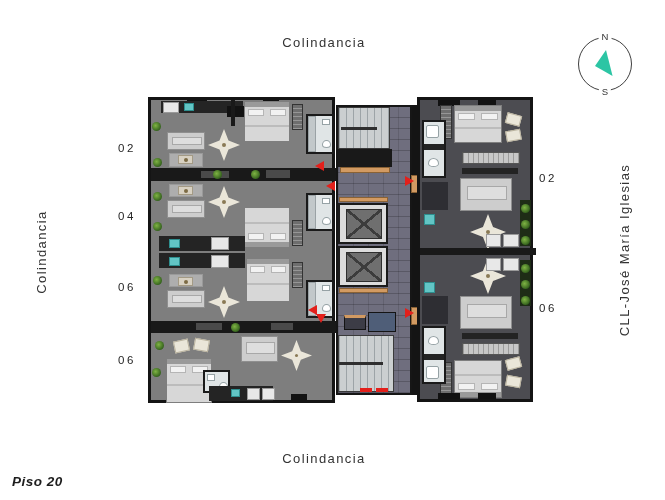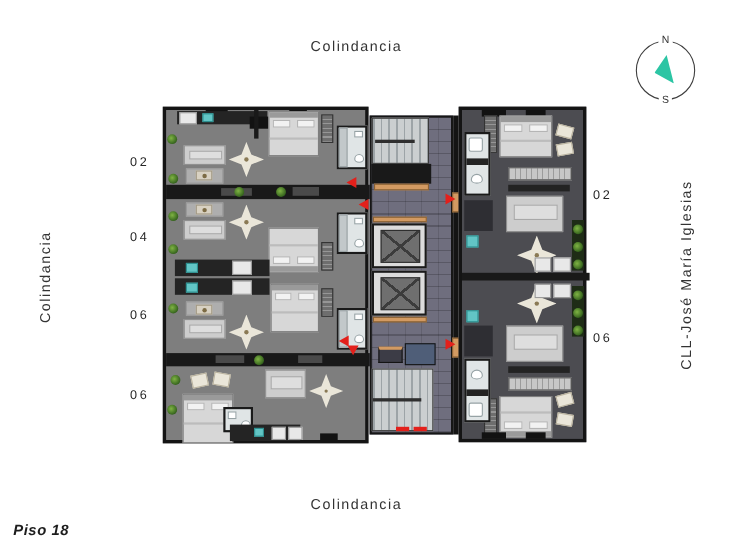--- a/index.html
+++ b/index.html
@@ -76,21 +76,21 @@
 </style>
 </head>
 <body>
 
 <div class="canvas">
 
   <div class="blabel hlabel" style="left:324px;top:42px;">Colindancia</div>
   <div class="blabel vlabel" style="left:41px;top:252px;">Colindancia</div>
   <div class="blabel hlabel" style="left:324px;top:458px;">Colindancia</div>
   <div class="blabel vlabel" style="left:624px;top:250px;">CLL-José María Iglesias</div>
-  <div class="floorlabel" style="left:12px;top:474px;">Piso 18</div>
+  <div class="floorlabel" style="left:12px;top:474px;">Piso 20</div>
 
   <div class="unum" style="left:127px;top:148px;">02</div>
   <div class="unum" style="left:127px;top:216px;">04</div>
   <div class="unum" style="left:127px;top:287px;">06</div>
   <div class="unum" style="left:127px;top:360px;">06</div>
   <div class="unum" style="left:548px;top:178px;">02</div>
   <div class="unum" style="left:548px;top:308px;">06</div>
 
   <div class="compass">
     <span class="cn">N</span>

